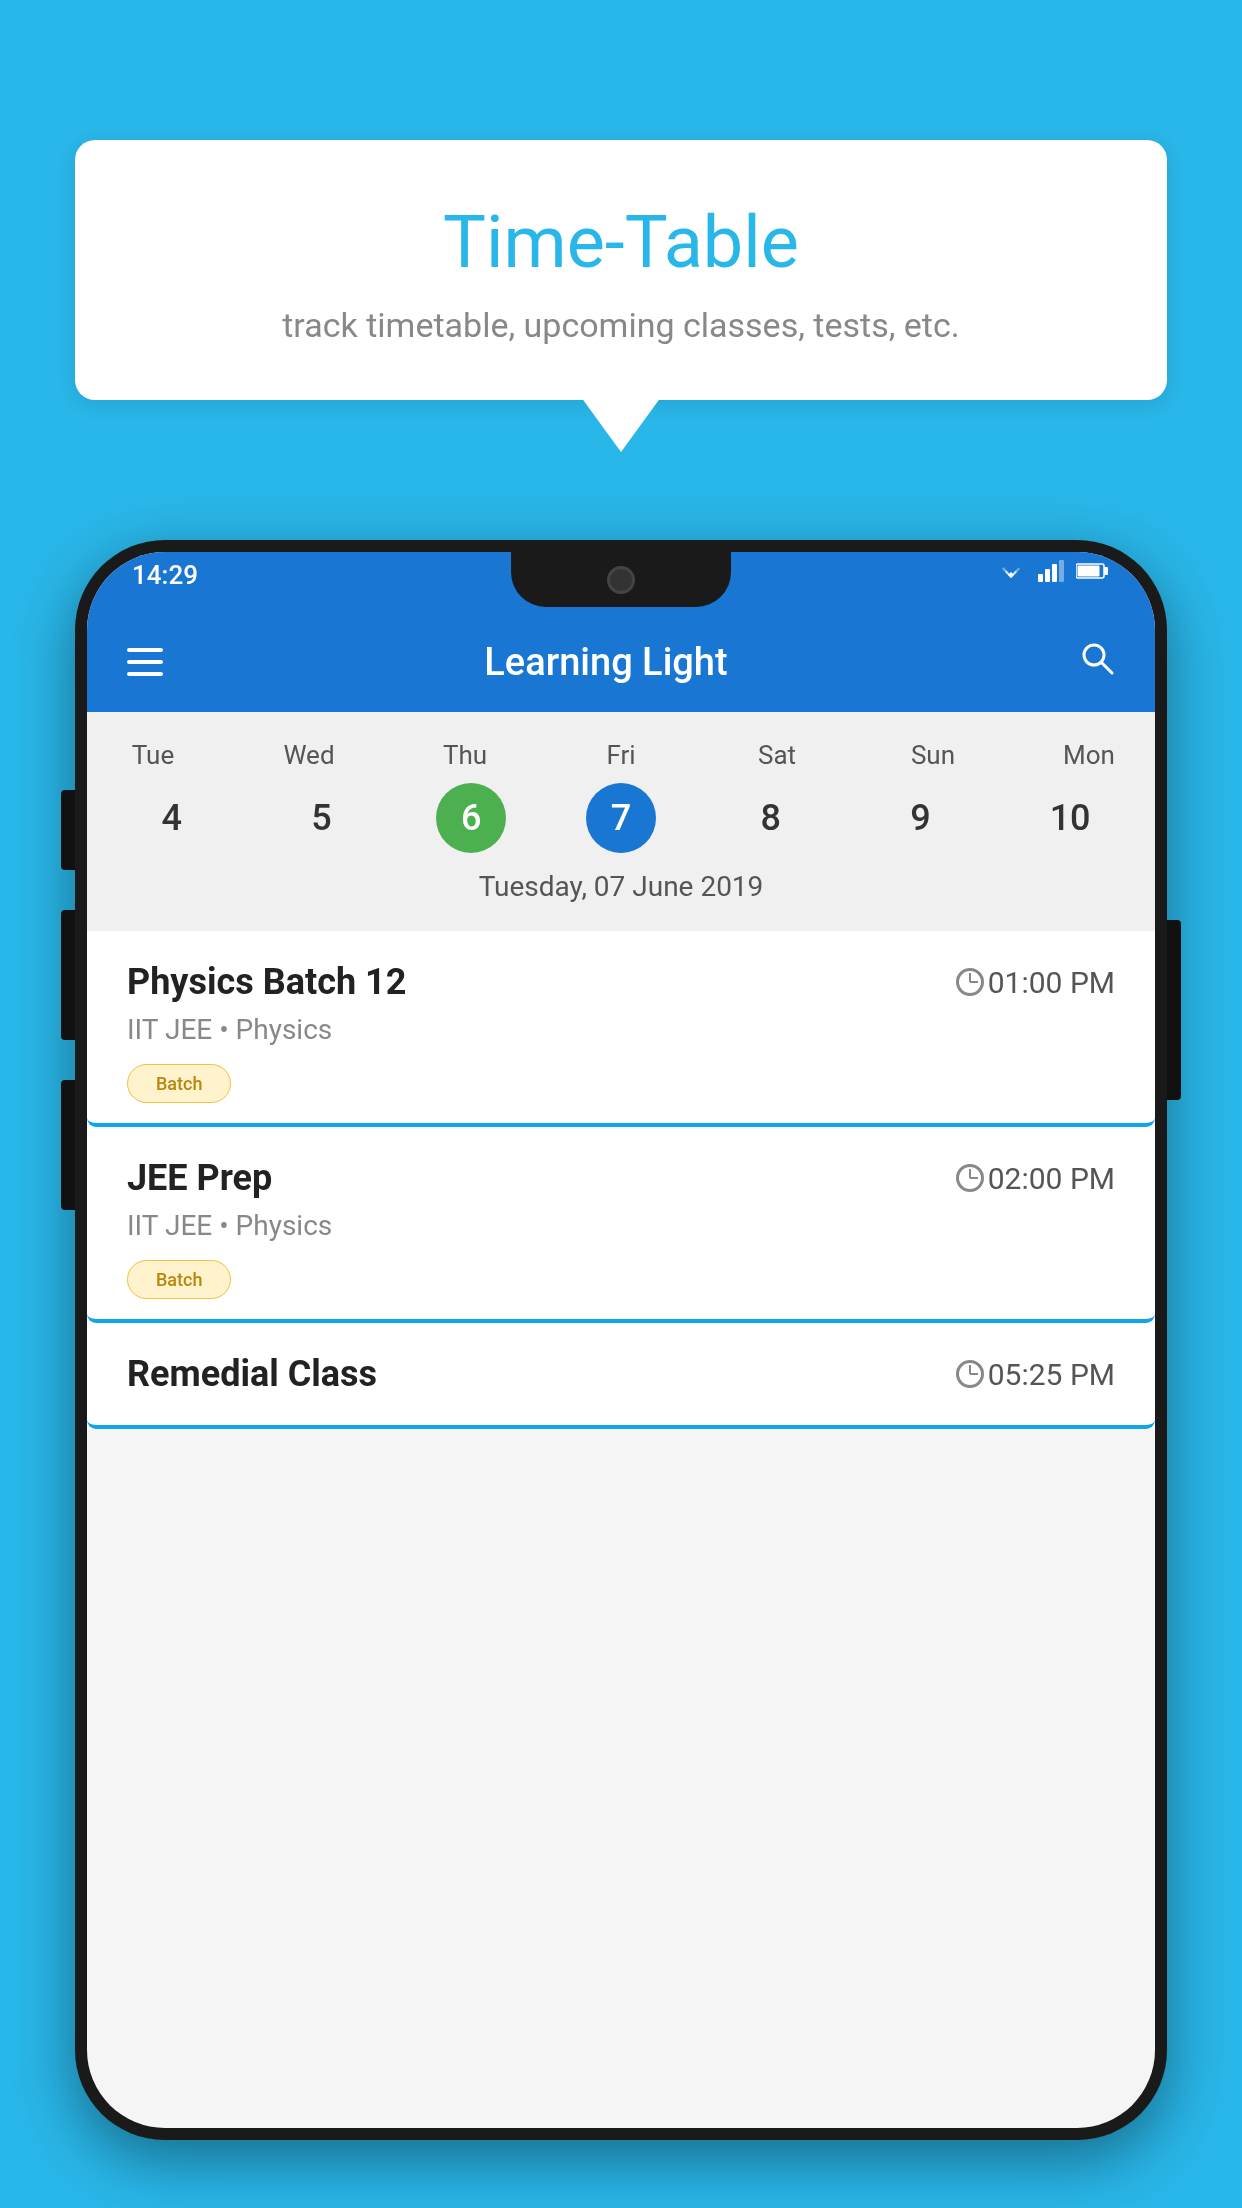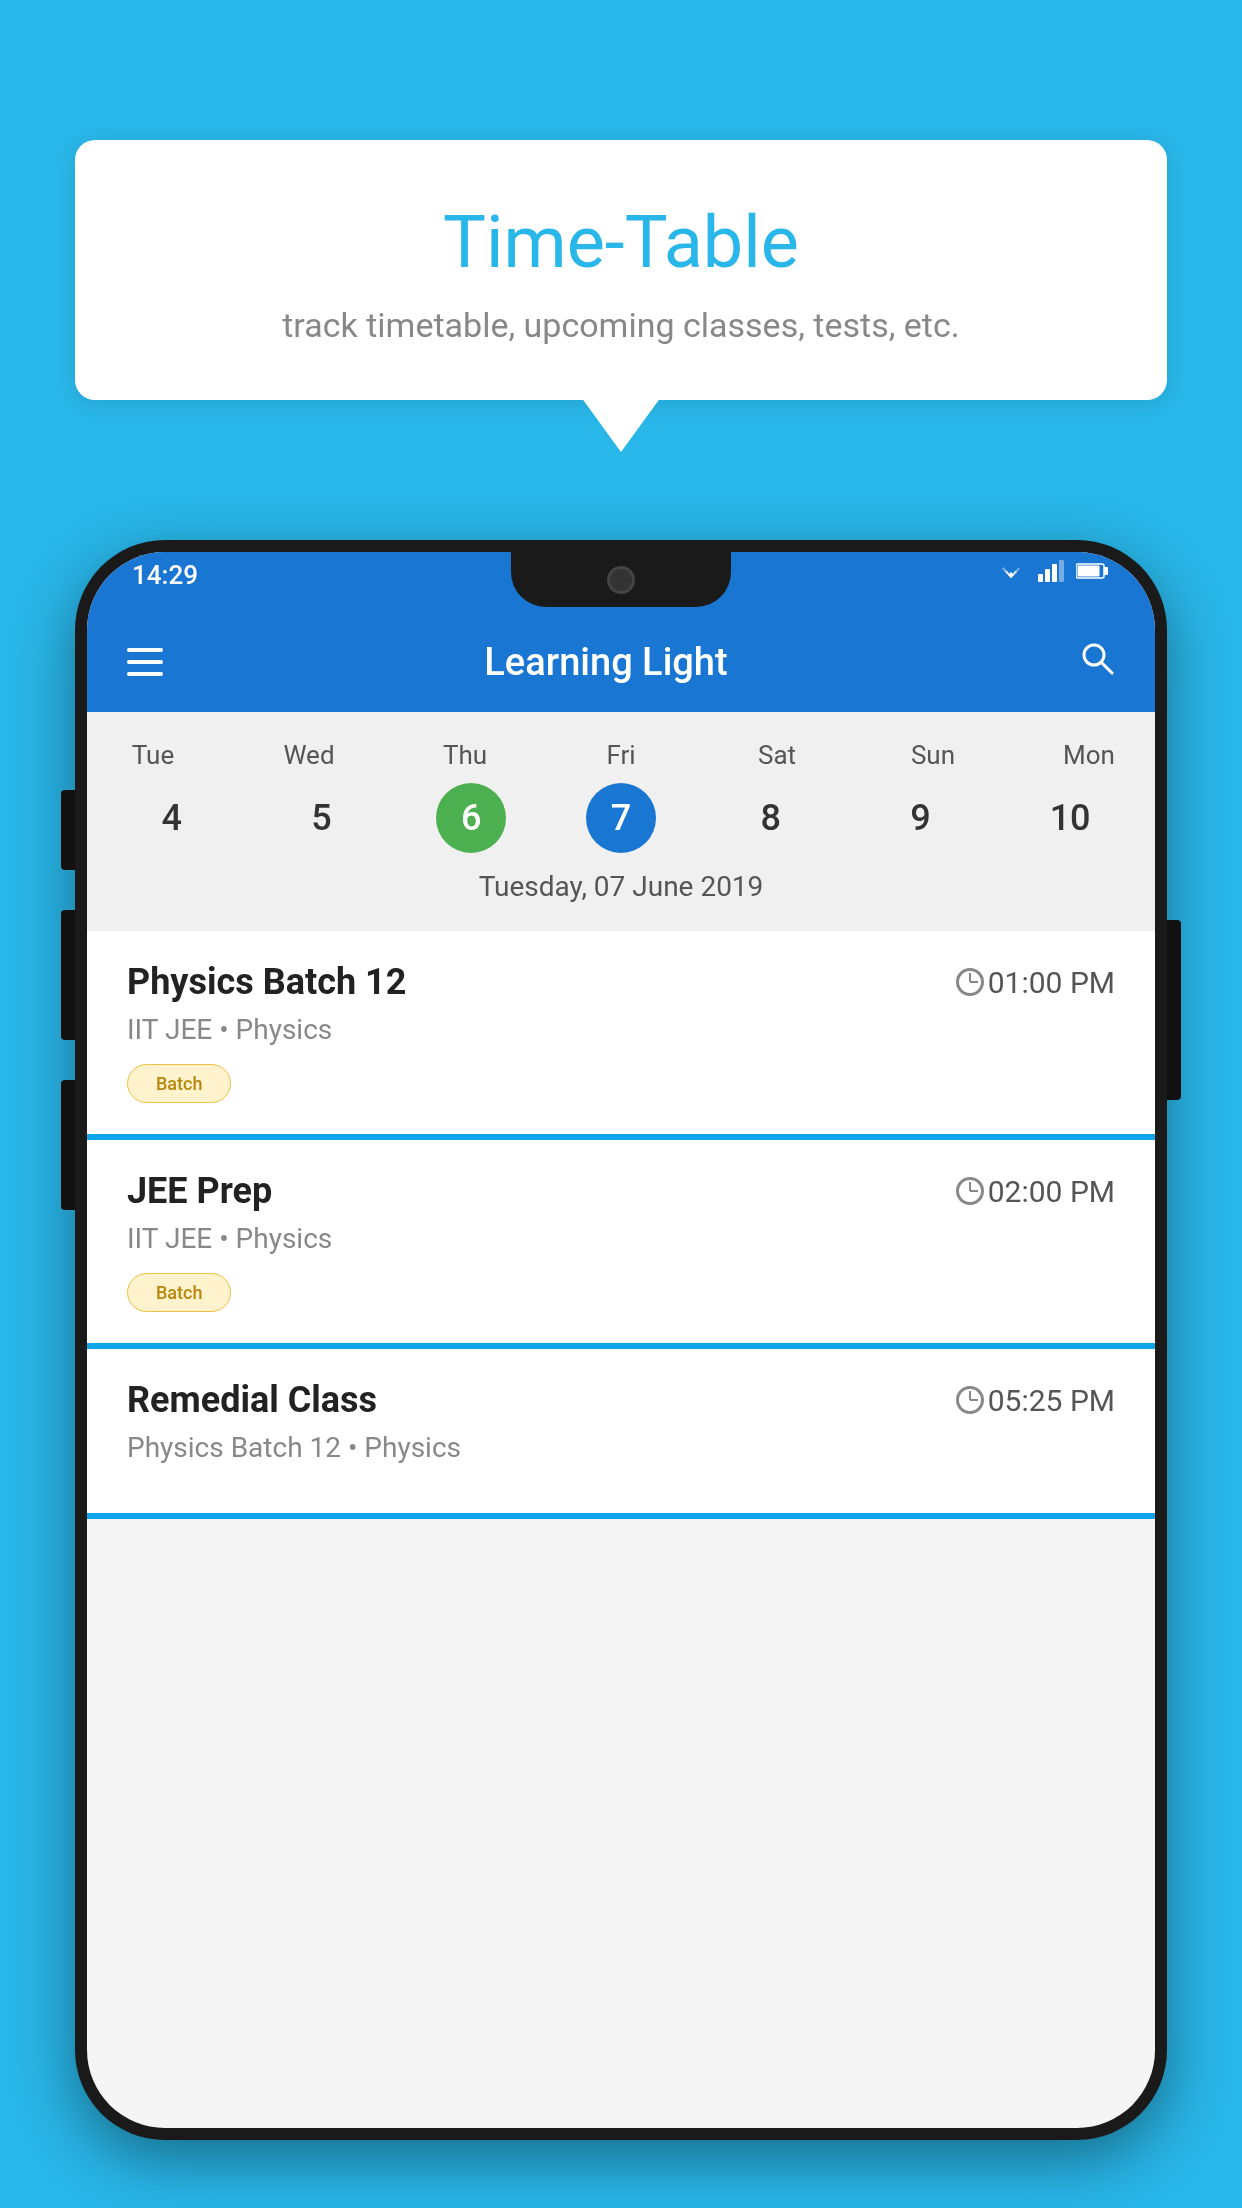--- a/index.html
+++ b/index.html
@@ -231,22 +231,23 @@
     }
 
     
     .schedule-list {
       background: white;
       flex: 1;
     }
 
     .schedule-item {
       background: white;
-      padding: 30px 40px 31px;
-      border-bottom: 6px solid #0ea5e9;
+      padding: 30px 40px 20px;
+      border-bottom: 4px solid #0ea5e9;
+      border-radius: 9px;
     }
 
     .schedule-item-header {
       display: flex;
       justify-content: space-between;
       align-items: center;
       margin-bottom: 10px;
     }
 
     .schedule-title {
@@ -465,19 +466,18 @@
         </div>
 
         <div class="schedule-item">
           <div class="schedule-item-header">
             <div class="schedule-title">Remedial Class</div>
             <div class="schedule-time">
               <div class="clock-icon"></div>
               <span>05:25 PM</span>
             </div>
           </div>
-          <div class="schedule-subtitle">Physics Batch 12 • Physics</div>
         </div>
 
       </div>
     </div>
   </div>
 </div>
 
 </body></html>

